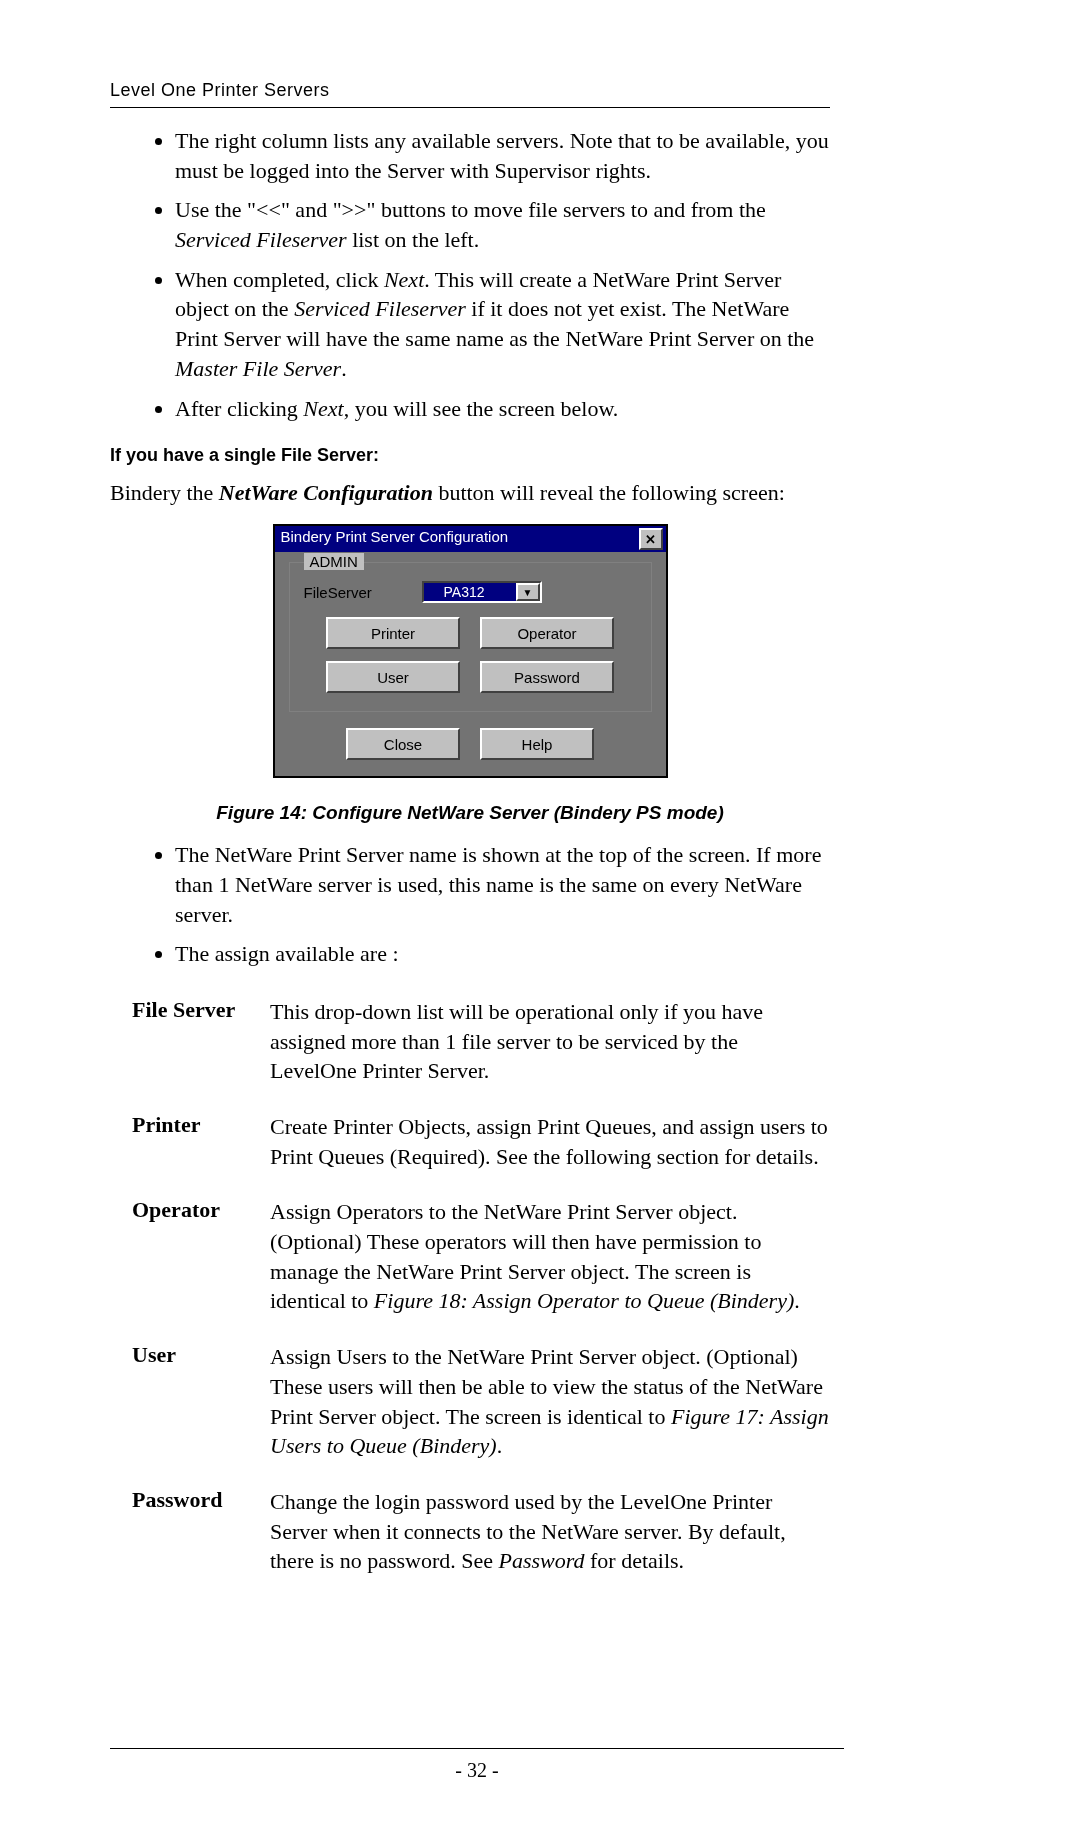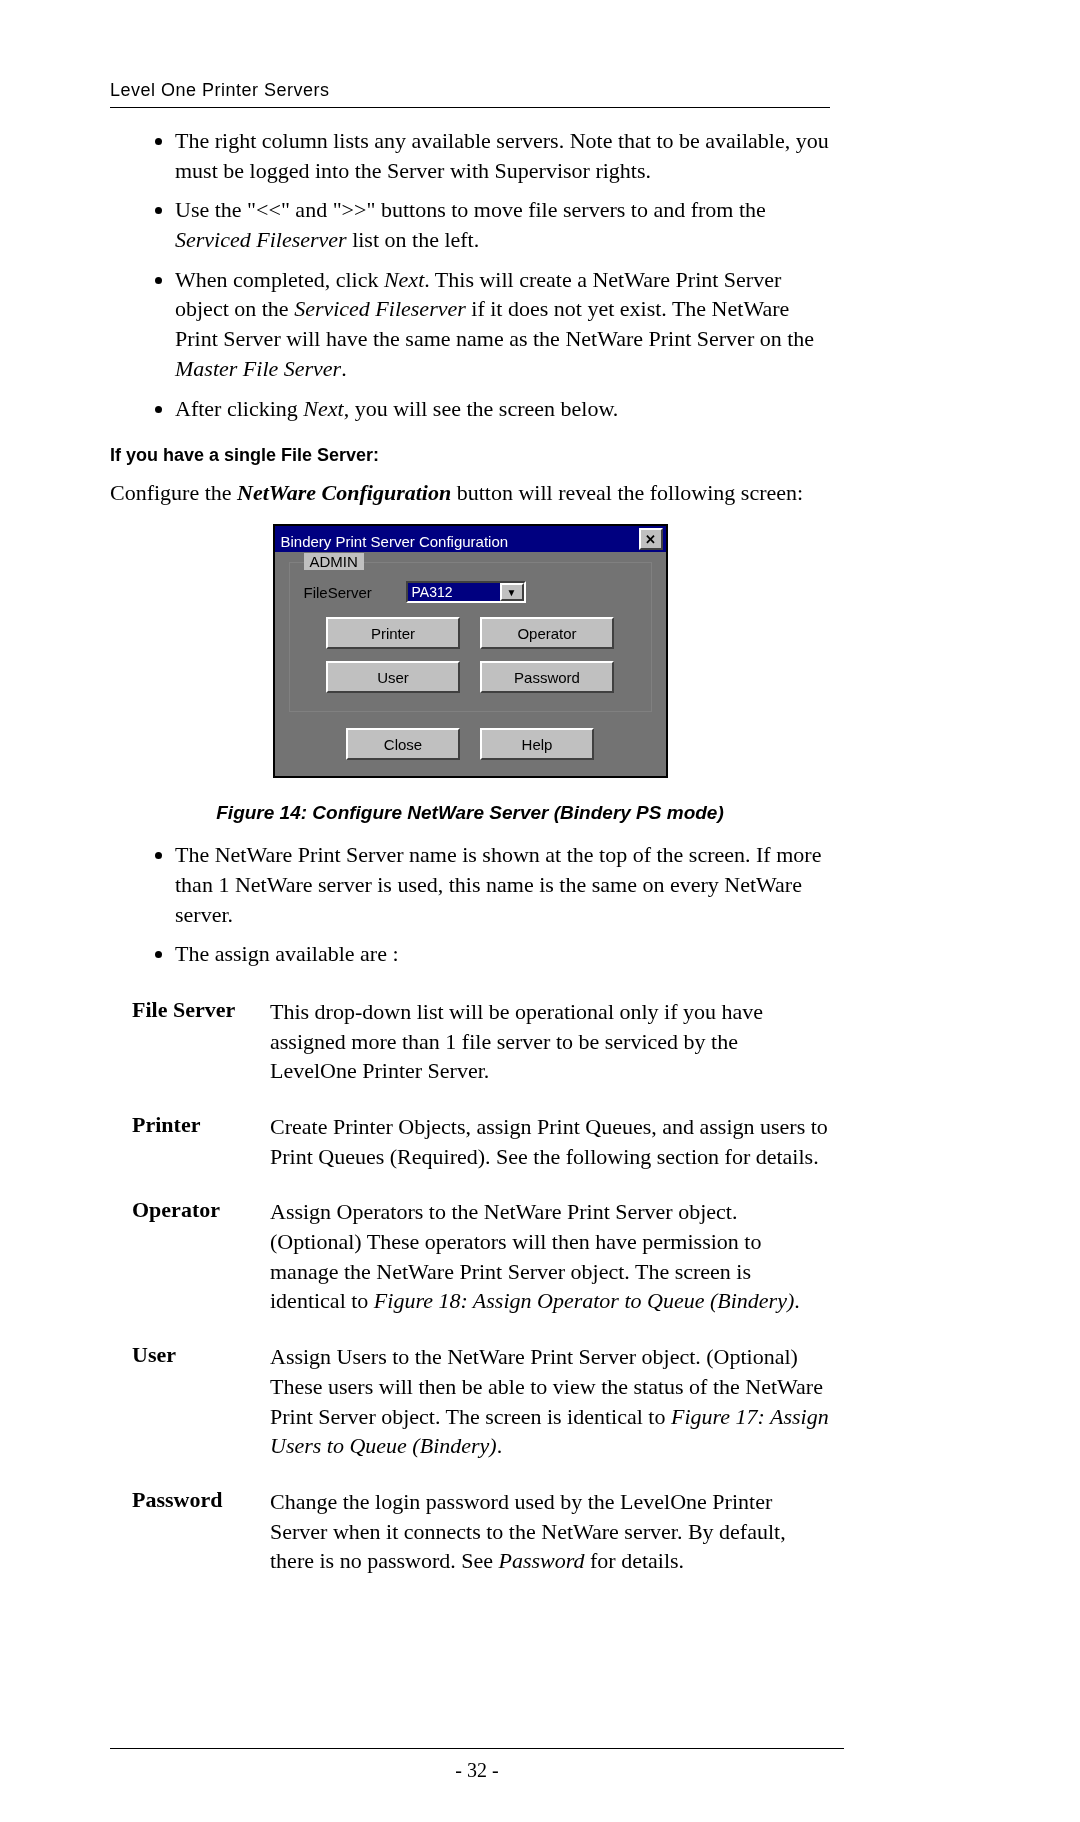--- a/index.html
+++ b/index.html
@@ -61,21 +61,21 @@
   }
   .dialog {
     width: 395px;
     font-family: "MS Sans Serif", Arial, sans-serif;
     font-size: 15px;
   }
   .dlg-titlebar {
     background: #000080;
     color: #fff;
     display: flex;
-    align-items: flex-end;
+    align-items: flex-start;
     justify-content: space-between;
     padding: 2px 3px 2px 6px;
     border: 2px solid #000;
     border-bottom: none;
   }
   .dlg-close {
     background: #c0c0c0;
     color: #000;
     width: 20px;
     height: 18px;
@@ -106,41 +106,41 @@
     position: absolute;
     top: -10px;
     left: 14px;
     background: #c0c0c0;
     padding: 0 6px;
     font-size: 15px;
   }
   .fs-row {
     display: flex;
     align-items: center;
-    gap: 16px;
+    gap: 32px;
     margin-bottom: 14px;
   }
   .fs-label { width: 86px; }
   .fs-select {
     flex: 0 0 120px;
     height: 22px;
     display: flex;
     align-items: stretch;
     border-top: 2px solid #404040;
     border-left: 2px solid #404040;
     border-right: 2px solid #fff;
     border-bottom: 2px solid #fff;
     box-sizing: border-box;
     background: #fff;
   }
   .fs-select .sel-text {
     flex: 1;
     background: #000080;
     color: #fff;
-    padding: 0 4px;
+    padding: 0 20px;
     font-size: 14px;
     display: flex;
     align-items: center;
   }
   .fs-select .sel-btn {
     width: 20px;
     background: #c0c0c0;
     border-top: 2px solid #fff;
     border-left: 2px solid #fff;
     border-right: 2px solid #404040;
@@ -214,21 +214,21 @@
 
   <ul class="bullets" id="bullets-top">
       <li><span>The right column lists any available servers. Note that to be available, you must be logged into the Server with Supervisor rights.</span></li>
       <li><span>Use the "&lt;&lt;" and "&gt;&gt;" buttons to move file servers to and from the </span><span style="font-style: italic;">Serviced Fileserver</span><span> list on the left.</span></li>
       <li><span>When completed, click </span><span style="font-style: italic;">Next</span><span>. This will create a NetWare Print Server object on the </span><span style="font-style: italic;">Serviced Fileserver</span><span> if it does not yet exist. The NetWare Print Server will have the same name as the NetWare Print Server on the </span><span style="font-style: italic;">Master File Server</span><span>.</span></li>
       <li><span>After clicking </span><span style="font-style: italic;">Next</span><span>, you will see the screen below.</span></li>
     </ul>
 
   <h3 class="section">If you have a single File Server:</h3>
 
-  <p class="body" id="intro-para"><span>Configure the </span><span style="font-style: italic; font-weight: bold;">NetWare Configuration</span><span> button will reveal the following screen:</span></p>
+  <p class="body" id="intro-para"><span>Bindery the </span><span style="font-style: italic; font-weight: bold;">NetWare Configuration</span><span> button will reveal the following screen:</span></p>
 
   <div class="dialog-wrap">
     <div class="dialog">
       <div class="dlg-titlebar">
         <span>Bindery Print Server Configuration</span>
         <span class="dlg-close">✕</span>
       </div>
       <div class="dlg-body">
         <div class="fieldset">
           <span class="legend">ADMIN</span>

